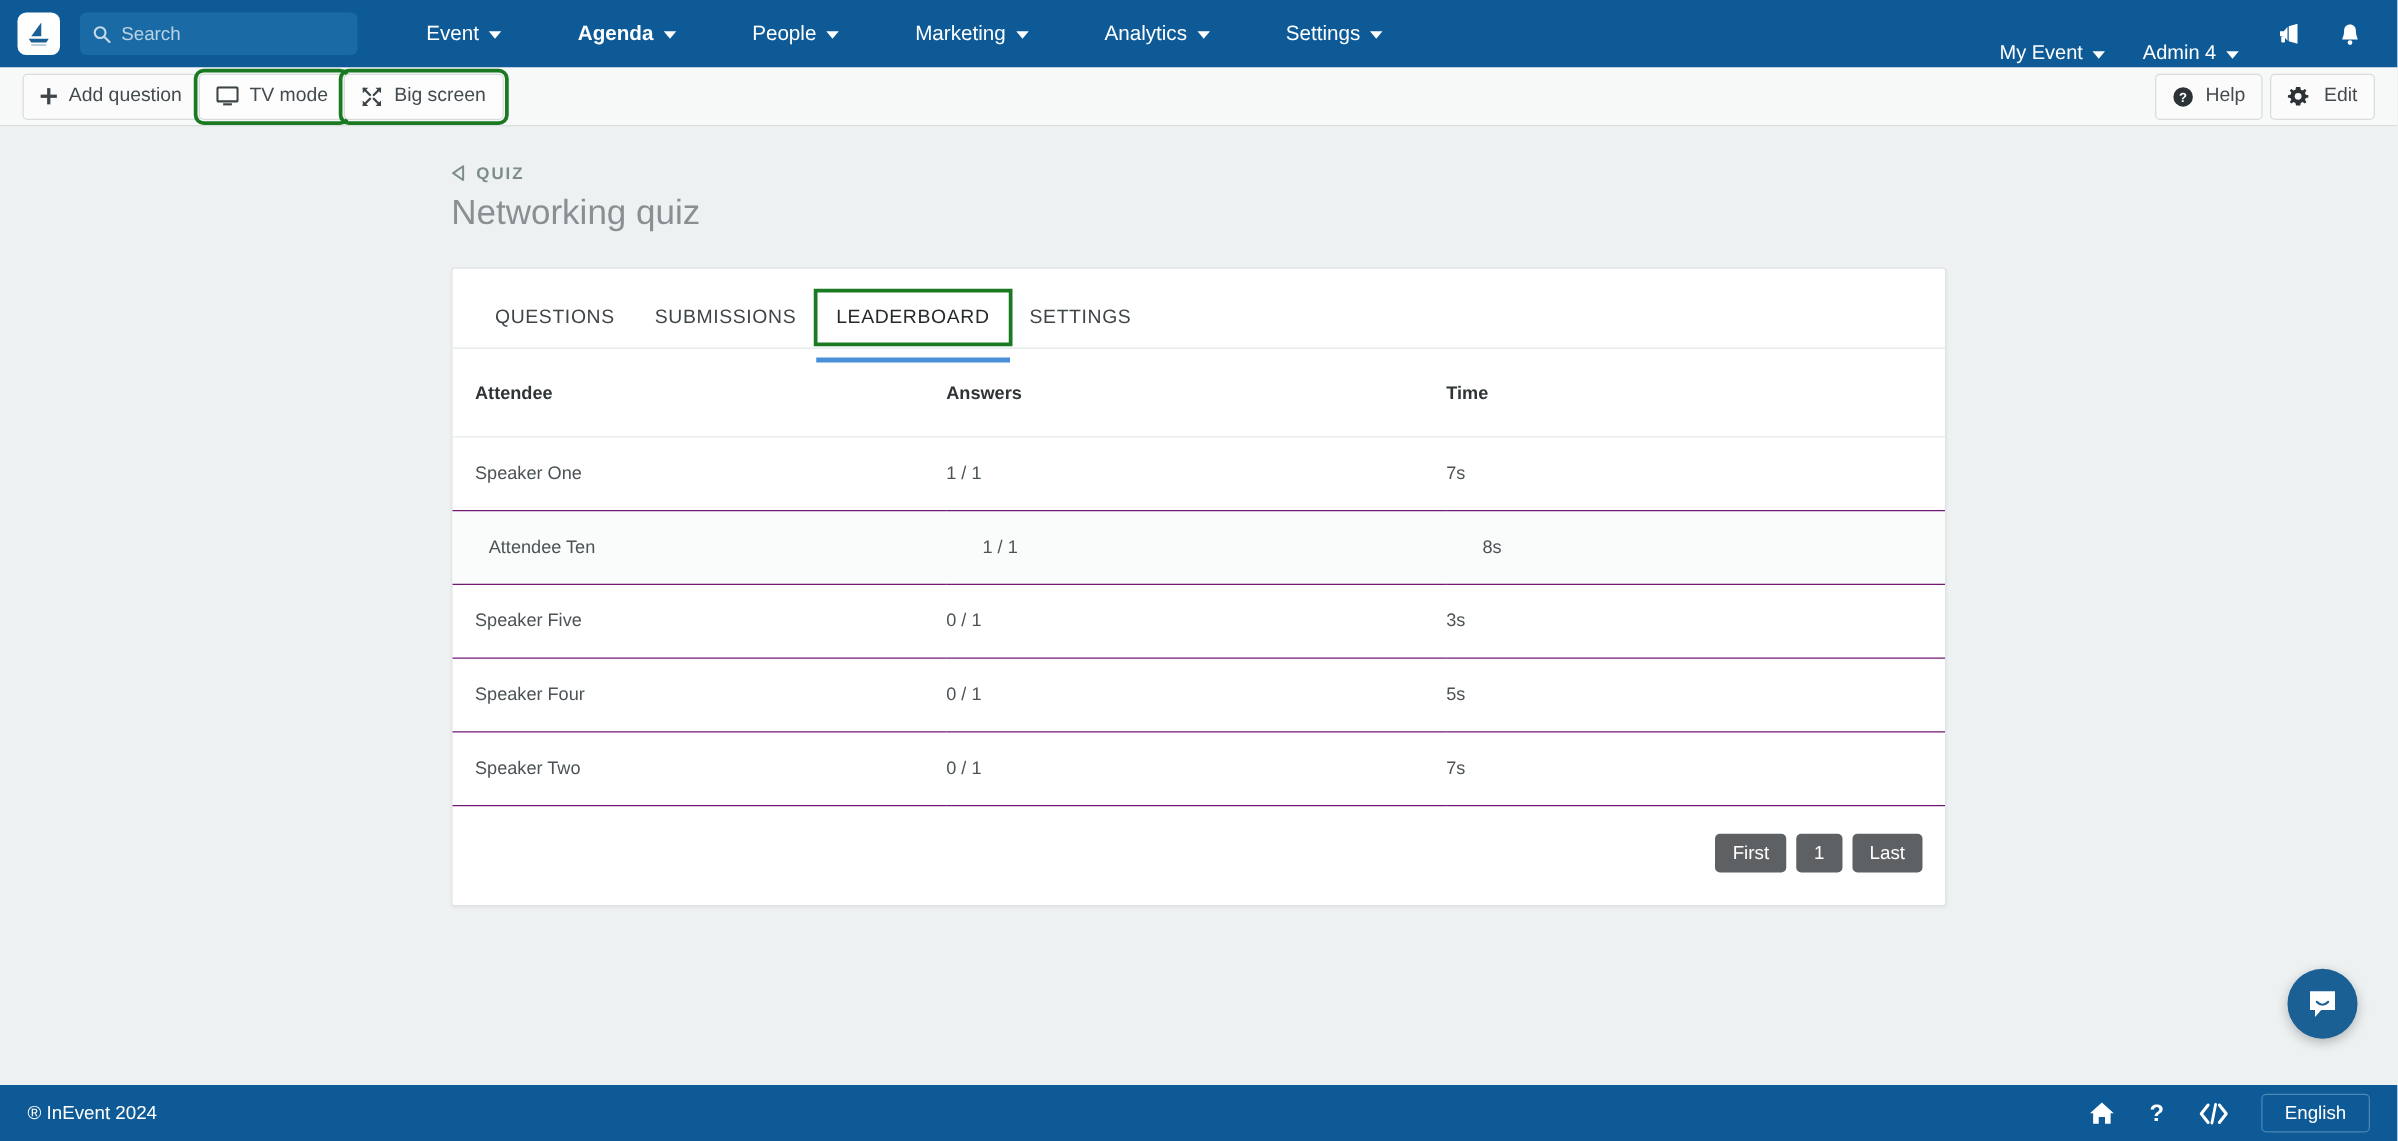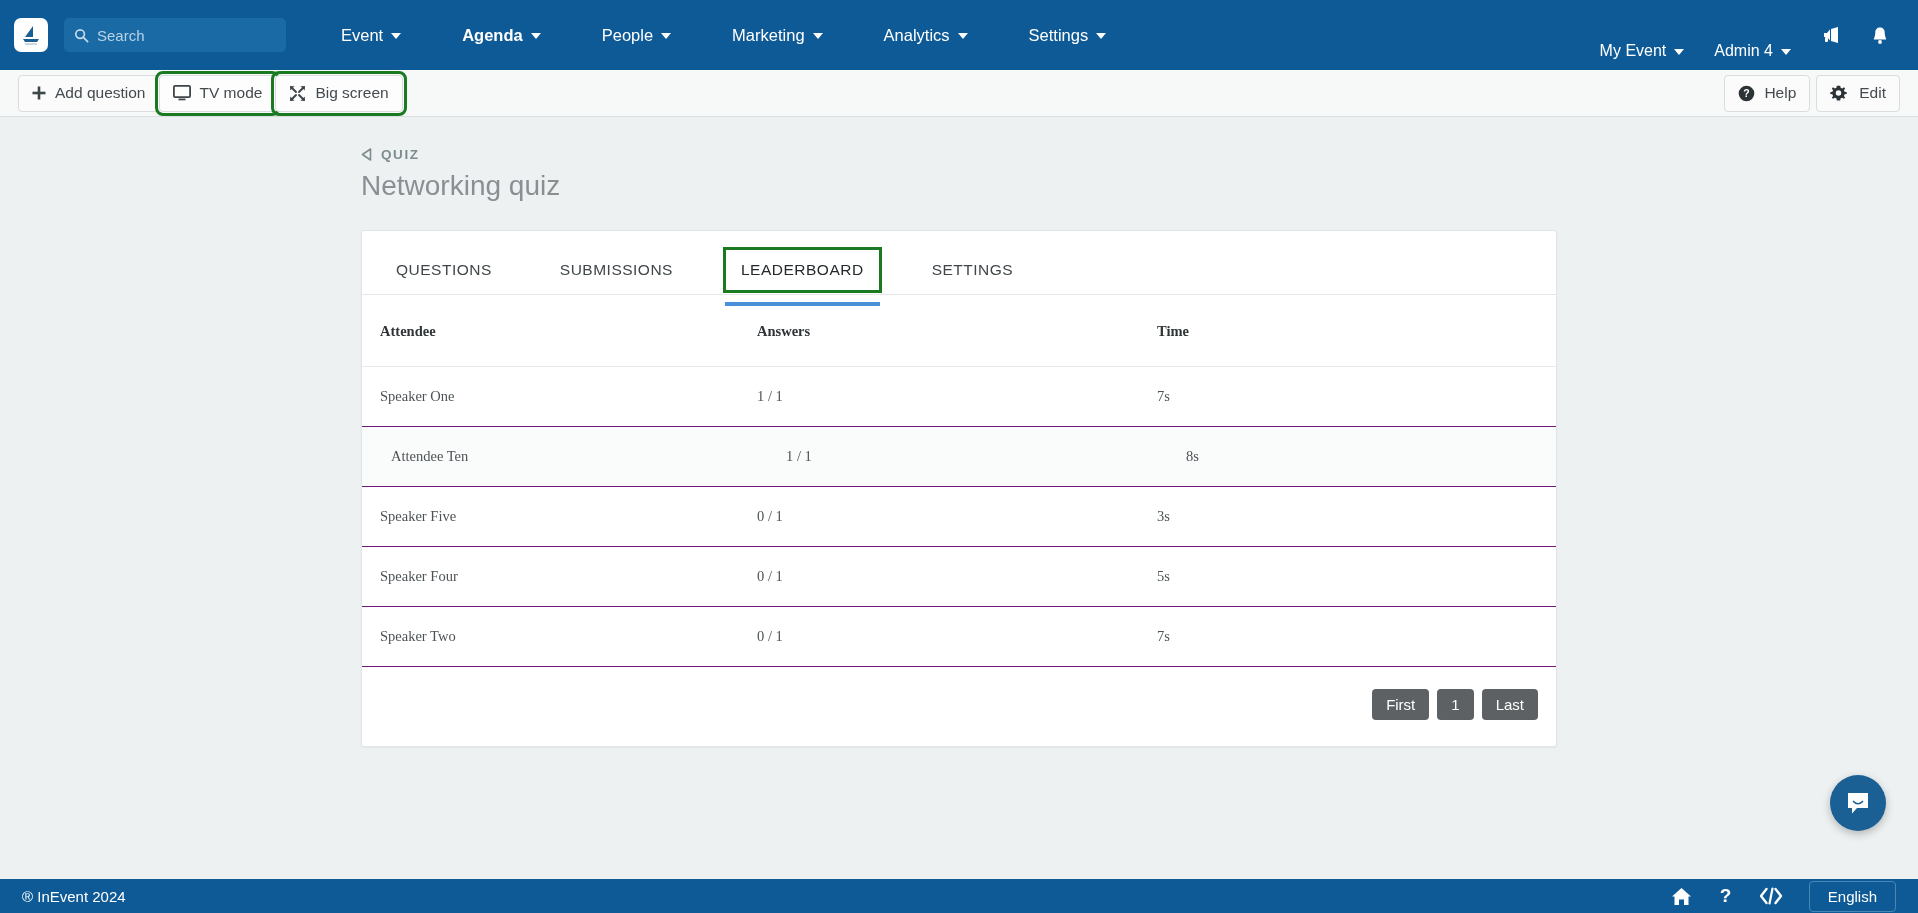--- a/index.html
+++ b/index.html
@@ -6,21 +6,21 @@
   html, body {
     width: 1918px;
     height: 913px;
     font-family: "Liberation Sans", sans-serif;
     background: #edf1f2;
     overflow: hidden;
   }
 
   
   .topnav {
-    height: 70px;
+    height: 54px;
     background: #0e5a96;
     display: flex;
     align-items: center;
     padding: 0 14px;
     position: relative;
   }
   .logo {
     width: 34px; height: 34px;
     background: #ffffff;
     border-radius: 7px;
@@ -169,21 +169,20 @@
     border-radius: 3px;
     box-shadow: 0 1px 2px rgba(0,0,0,.05);
   }
   .tabs {
     display: flex;
     align-items: flex-end;
     height: 64px;
     border-bottom: 1px solid #e4e7e8;
     padding: 0 18px;
     position: relative;
-    gap: 36px;
   }
   .tab {
     font-size: 15.5px;
     color: #3f4548;
     letter-spacing: .5px;
     padding: 0 16px 15px 16px;
     cursor: pointer;
     position: relative;
     white-space: nowrap;
   }
@@ -197,21 +196,21 @@
   }
   .tab.hl {
     outline: 3px solid #1a7a22;
     outline-offset: -1px;
     padding-top: 12px;
     padding-bottom: 12px;
     margin-bottom: 3px;
   }
   .tab.hl::after { bottom: -15px; }
 
-  table { width: 100%; border-collapse: collapse; font-family: Liberation Serif, serif; }
+  table { width: 100%; border-collapse: collapse; }
   th {
     text-align: left;
     font-size: 14.5px;
     color: #2f3437;
     font-weight: bold;
     padding: 28px 0 26px 0;
     border-bottom: 1px solid #e6e9ea;
   }
   td {
     font-size: 14.5px;
@@ -251,21 +250,21 @@
     border-radius: 50%;
     display: flex; align-items: center; justify-content: center;
     box-shadow: 0 3px 9px rgba(0,0,0,.25);
     cursor: pointer;
   }
 
   
   .footer {
     position: absolute;
     left: 0; right: 0; bottom: 0;
-    height: 34px;
+    height: 45px;
     background: #0e5a96;
     display: flex;
     align-items: center;
     padding: 0 22px;
     color: #fff;
   }
   .footer-copy { font-size: 15px; }
   .footer-right { margin-left: auto; display: flex; align-items: center; gap: 26px; }
   .f-ico { cursor: pointer; display: flex; align-items: center; }
   .lang-btn {

